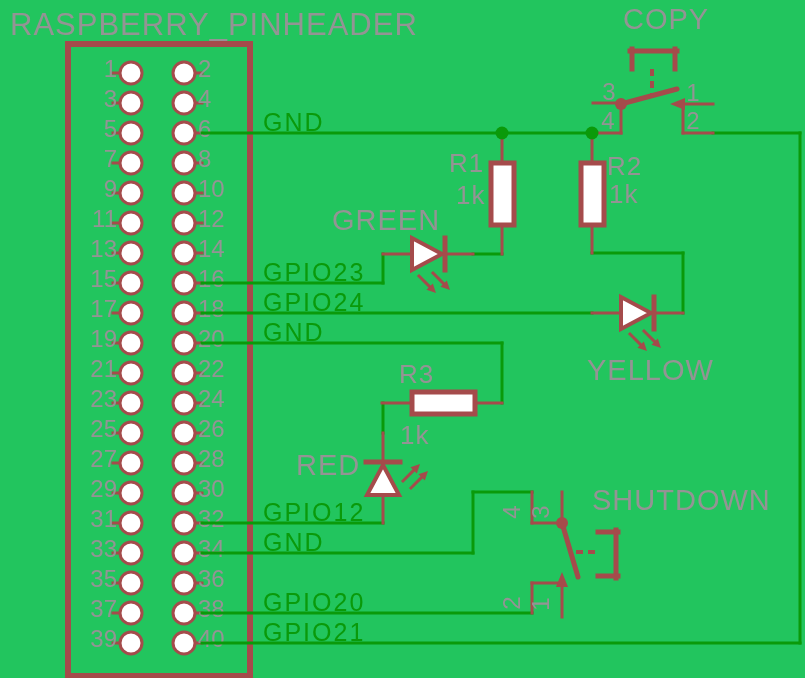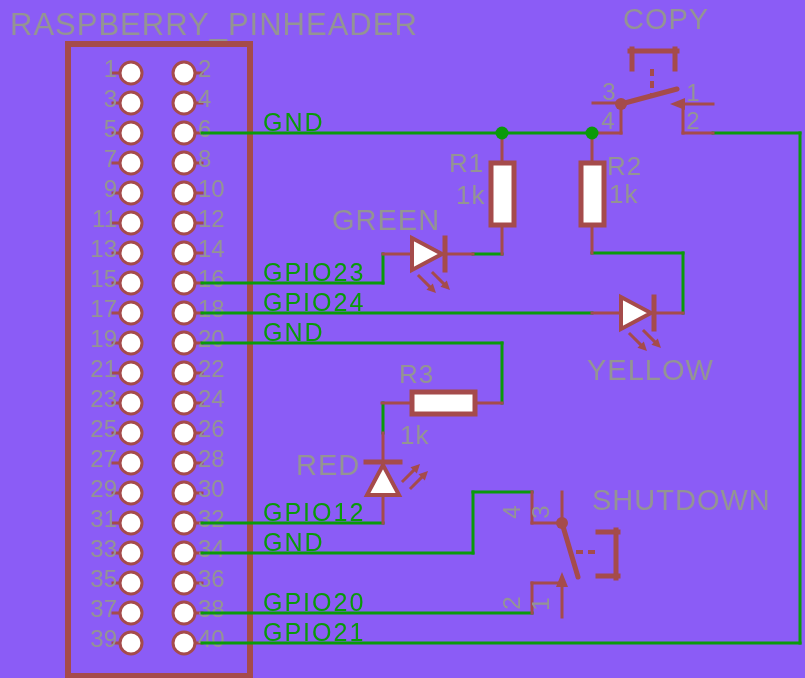--- a/index.html
+++ b/index.html
@@ -1,16 +1,16 @@
 <!DOCTYPE html>
 <html><head>
 <meta charset="utf-8">
 <style>
   html,body{margin:0;padding:0;background:#ffffff;}
-  #stage{position:relative;width:805px;height:678px;background:#8b5cf6;overflow:hidden;}
+  #stage{position:relative;width:805px;height:678px;background:#22c55e;overflow:hidden;}
   svg text{font-family:"Liberation Sans","DejaVu Sans",sans-serif;}
   .t-title{font-size:31px;letter-spacing:1px;}
   .t-comp{font-size:29px;letter-spacing:1px;}
   .t-res{font-size:26px;letter-spacing:1px;}
   .t-num{font-size:24px;}
   .t-pinlbl{font-size:24px;}
   .t-net{font-size:25px;letter-spacing:2px;}
 </style>
 </head>
 <body>

